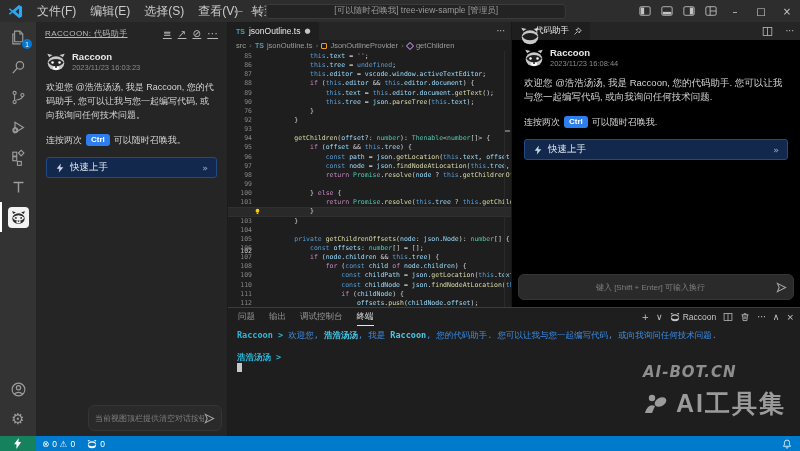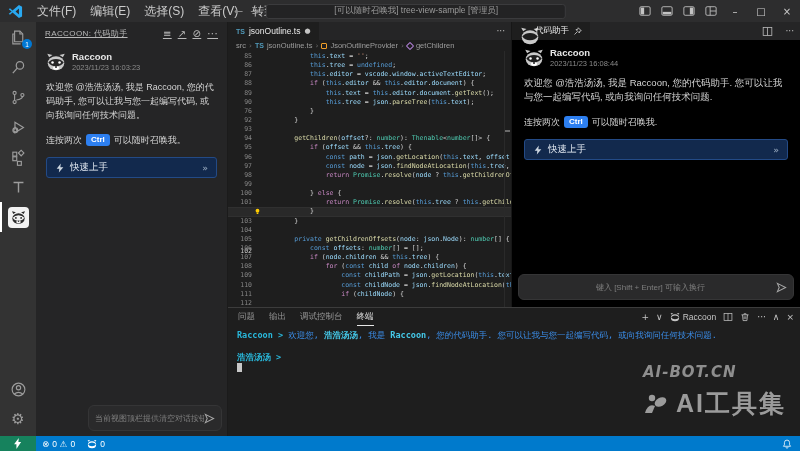--- a/index.html
+++ b/index.html
@@ -359,21 +359,21 @@
                     </svg></span><span class="code-text"><span>            </span><span>}</span></span></div>
                 <div class="code-line"><span class="ln">103</span><span class="bulb-slot"></span><span class="code-text"><span>        </span><span>}</span></span></div>
                 <div class="code-line"><span class="ln">104</span><span class="bulb-slot"></span><span class="code-text"></span></div>
                 <div class="code-line"><span class="ln">105</span><span class="bulb-slot"></span><span class="code-text"><span>        </span><span class="tk-kw">private</span><span> </span><span class="tk-fn">getChildrenOffsets</span><span>(</span><span class="tk-var">node</span><span>:</span><span> </span><span class="tk-var">json</span><span>.</span><span class="tk-var">Node</span><span>)</span><span>:</span><span> </span><span class="tk-typ">number</span><span>[</span><span>]</span><span> </span><span>{</span></span></div>
                 <div class="code-line"><span class="ln">106</span><span class="bulb-slot"></span><span class="code-text"><span>            </span><span class="tk-kw">const</span><span> </span><span class="tk-var">offsets</span><span>:</span><span> </span><span class="tk-typ">number</span><span>[</span><span>]</span><span> </span><span>=</span><span> </span><span>[</span><span>]</span><span>;</span></span></div>
                 <div class="code-line"><span class="ln">107</span><span class="bulb-slot"></span><span class="code-text"><span>            </span><span class="tk-ctl">if</span><span> </span><span>(</span><span class="tk-var">node</span><span>.</span><span class="tk-var">children</span><span> </span><span>&amp;</span><span>&amp;</span><span> </span><span class="tk-kw">this</span><span>.</span><span class="tk-var">tree</span><span>)</span><span> </span><span>{</span></span></div>
                 <div class="code-line"><span class="ln">108</span><span class="bulb-slot"></span><span class="code-text"><span>                </span><span class="tk-ctl">for</span><span> </span><span>(</span><span class="tk-kw">const</span><span> </span><span class="tk-var">child</span><span> </span><span class="tk-ctl">of</span><span> </span><span class="tk-var">node</span><span>.</span><span class="tk-var">children</span><span>)</span><span> </span><span>{</span></span></div>
                 <div class="code-line"><span class="ln">109</span><span class="bulb-slot"></span><span class="code-text"><span>                    </span><span class="tk-kw">const</span><span> </span><span class="tk-var">childPath</span><span> </span><span>=</span><span> </span><span class="tk-var">json</span><span>.</span><span class="tk-fn">getLocation</span><span>(</span><span class="tk-kw">this</span><span>.</span><span class="tk-var">text</span></span></div>
                 <div class="code-line"><span class="ln">110</span><span class="bulb-slot"></span><span class="code-text"><span>                    </span><span class="tk-kw">const</span><span> </span><span class="tk-var">childNode</span><span> </span><span>=</span><span> </span><span class="tk-var">json</span><span>.</span><span class="tk-fn">findNodeAtLocation</span><span>(</span><span class="tk-kw">this</span></span></div>
                 <div class="code-line"><span class="ln">111</span><span class="bulb-slot"></span><span class="code-text"><span>                    </span><span class="tk-ctl">if</span><span> </span><span>(</span><span class="tk-var">childNode</span><span>)</span><span> </span><span>{</span></span></div>
-                <div class="code-line"><span class="ln">112</span><span class="bulb-slot"></span></div>
+                <div class="code-line"><span class="ln">112</span><span class="bulb-slot"></span><span class="code-text"><span>                        </span><span class="tk-var">offsets</span><span>.</span><span class="tk-fn">push</span><span>(</span><span class="tk-var">childNode</span><span>.</span><span class="tk-var">offset</span><span>)</span><span>;</span></span></div>
               </div>
             <div class="scroll-sliver">
                 <div class="ruler-mark"></div>
               </div>
           </div>
         </div>
 
         <div class="panel-col">
           <div class="tabbar">
             <div class="tab">

